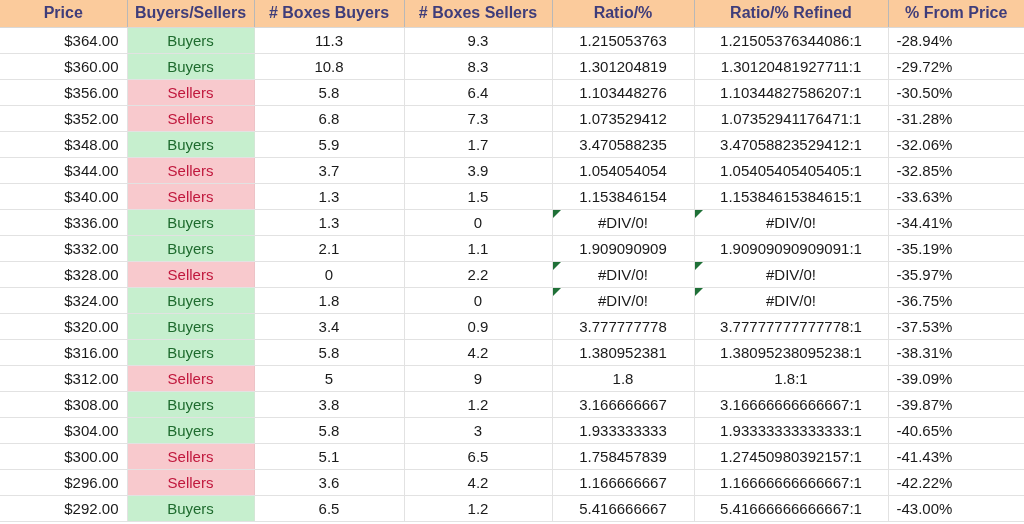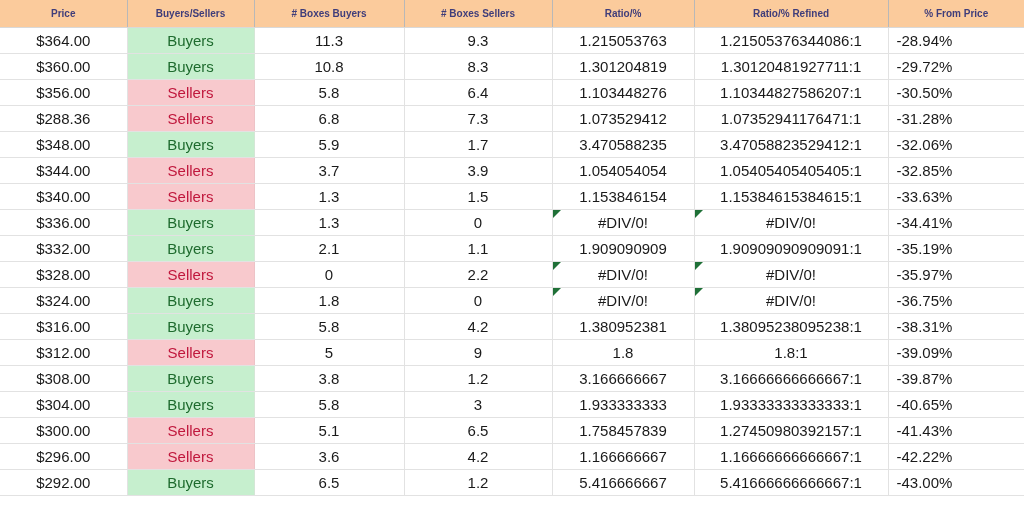--- a/index.html
+++ b/index.html
@@ -34,21 +34,21 @@
   col.c-bs      { width: 127px; }
   col.c-bb      { width: 150px; }
   col.c-bsell   { width: 148px; }
   col.c-ratio   { width: 142px; }
   col.c-refined { width: 194px; }
   col.c-from    { width: 136px; }
 
   thead th {
     background: #fbcb9c;
     color: #3f3d7a;
-    font-size: 10px;
+    font-size: 16px;
     font-weight: bold;
     height: 27px;
     padding: 0 6px;
     text-align: center;
     vertical-align: middle;
     border-right: 1px solid #b8b8b8;
     border-bottom: 1px solid #d9d9d9;
     white-space: nowrap;
     box-sizing: border-box;
   }
@@ -62,21 +62,21 @@
     border-bottom: 1px solid #e2e2e2;
     border-right: 1px solid #e2e2e2;
     white-space: nowrap;
     box-sizing: border-box;
     position: relative;
     background: #ffffff;
   }
   tbody td:last-child { border-right: none; }
 
   
-  td.price   { text-align: center; }
+  td.price   { text-align: right; }
   td.side    { text-align: center; }
   td.num     { text-align: center; }
   td.ratio   { text-align: center; }
   td.refined { text-align: center; }
   td.pct     { }
 
   
   td.side.buyers {
     background: #c6efce;
     color: #1e6b2e;
@@ -147,21 +147,21 @@
         <tr>
           <td class="price">$356.00</td>
           <td class="side sellers">Sellers</td>
           <td class="num">5.8</td>
           <td class="num">6.4</td>
           <td class="ratio">1.103448276</td>
           <td class="refined">1.10344827586207:1</td>
           <td class="pct">-30.50%</td>
         </tr>
         <tr>
-          <td class="price">$288.36</td>
+          <td class="price">$352.00</td>
           <td class="side sellers">Sellers</td>
           <td class="num">6.8</td>
           <td class="num">7.3</td>
           <td class="ratio">1.073529412</td>
           <td class="refined">1.07352941176471:1</td>
           <td class="pct">-31.28%</td>
         </tr>
         <tr>
           <td class="price">$348.00</td>
           <td class="side buyers">Buyers</td>
@@ -219,20 +219,29 @@
         <tr>
           <td class="price">$324.00</td>
           <td class="side buyers">Buyers</td>
           <td class="num">1.8</td>
           <td class="num">0</td>
           <td class="ratio"><span class="err-flag"></span>#DIV/0!</td>
           <td class="refined"><span class="err-flag"></span>#DIV/0!</td>
           <td class="pct">-36.75%</td>
         </tr>
         <tr>
+          <td class="price">$320.00</td>
+          <td class="side buyers">Buyers</td>
+          <td class="num">3.4</td>
+          <td class="num">0.9</td>
+          <td class="ratio">3.777777778</td>
+          <td class="refined">3.77777777777778:1</td>
+          <td class="pct">-37.53%</td>
+        </tr>
+        <tr>
           <td class="price">$316.00</td>
           <td class="side buyers">Buyers</td>
           <td class="num">5.8</td>
           <td class="num">4.2</td>
           <td class="ratio">1.380952381</td>
           <td class="refined">1.38095238095238:1</td>
           <td class="pct">-38.31%</td>
         </tr>
         <tr>
           <td class="price">$312.00</td>

